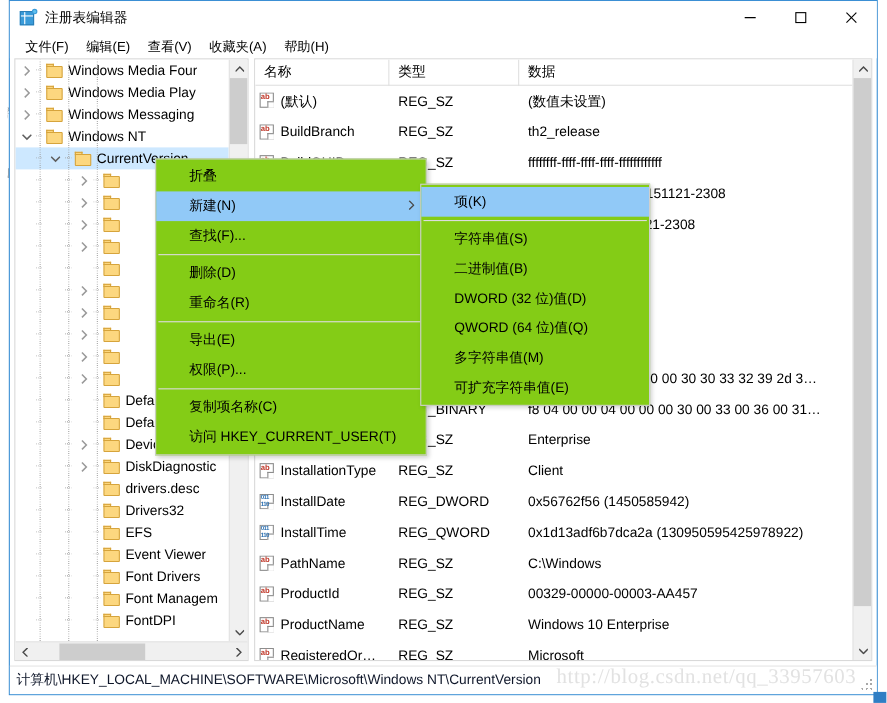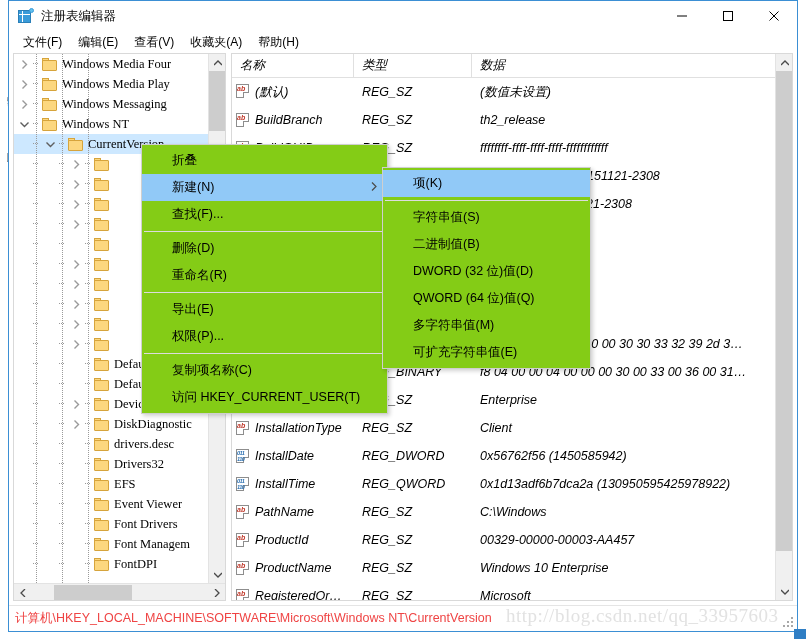--- a/index.html
+++ b/index.html
@@ -55,21 +55,21 @@
   }
 
   
   #panes{position:absolute;left:4px;top:52px;right:4px;bottom:30px;}
   #tree-pane{
     position:absolute;left:0;top:0;width:213px;bottom:0;
     border:1px solid #d9d9d9;background:#ffffff;box-sizing:border-box;overflow:hidden;
   }
   #list-pane{
     position:absolute;left:218px;top:0;right:0;bottom:0;
-    border:1px solid #d9d9d9;background:#ffffff;box-sizing:border-box;overflow:hidden;font-style:italic;
+    border:1px solid #d9d9d9;background:#ffffff;box-sizing:border-box;overflow:hidden;
   }
 
   
   #tree-scroll{position:absolute;left:0;top:0;right:17px;top:0;bottom:17px;overflow:hidden;}
   .tree-row{
     height:20px;display:flex;align-items:center;white-space:nowrap;position:relative;
     font-size:12.5px;color:#000;
   }
   .tree-row.sel{background:#cde8ff;}
   .tw{width:16px;height:20px;flex:0 0 auto;display:flex;align-items:center;justify-content:center;}
@@ -89,21 +89,21 @@
     width:16px;height:13px;flex:0 0 auto;margin-right:4px;position:relative;
   }
   .folder .body{
     position:absolute;left:0;bottom:0;width:15px;height:11px;
     background:#fcd77f;border:1px solid #d6a43c;box-sizing:border-box;border-radius:0 1px 1px 1px;
   }
   .folder .tab{
     position:absolute;left:0;top:0;width:7px;height:3px;
     background:#fcd77f;border:1px solid #d6a43c;border-bottom:none;box-sizing:border-box;
   }
-  .tlabel{overflow:hidden;text-overflow:clip;font-family:Liberation Serif, serif;}
+  .tlabel{overflow:hidden;text-overflow:clip;}
 
   
   #tree-vsb{
     position:absolute;right:0;top:0;bottom:17px;width:17px;background:#f0f0f0;
     border-left:1px solid #e3e3e3;box-sizing:border-box;
   }
   
   #tree-hsb{
     position:absolute;left:0;right:0;bottom:0;height:17px;background:#f0f0f0;
     border-top:1px solid #e3e3e3;box-sizing:border-box;
@@ -154,21 +154,21 @@
   #list-vsb{
     position:absolute;right:0;top:0;bottom:0;width:17px;background:#f0f0f0;
     border-left:1px solid #e3e3e3;box-sizing:border-box;
   }
 
   
   #statusbar{
     position:absolute;left:0;right:0;bottom:0;height:26px;background:#ffffff;
     border-top:1px solid #e5e5e5;box-sizing:border-box;display:flex;align-items:center;
   }
-  #status-text{font-size:12.5px;color:#ef4444;padding-left:6px;white-space:nowrap;}
+  #status-text{font-size:12.5px;color:#0f172a;padding-left:6px;white-space:nowrap;}
   #status-grip{
     position:absolute;right:2px;bottom:2px;width:12px;height:12px;
     background:
       radial-gradient(circle 1px at 9px 9px,#a8a8a8 1px,transparent 1px),
       radial-gradient(circle 1px at 5px 9px,#a8a8a8 1px,transparent 1px),
       radial-gradient(circle 1px at 9px 5px,#a8a8a8 1px,transparent 1px),
       radial-gradient(circle 1px at 1px 9px,#a8a8a8 1px,transparent 1px),
       radial-gradient(circle 1px at 5px 5px,#a8a8a8 1px,transparent 1px),
       radial-gradient(circle 1px at 9px 1px,#a8a8a8 1px,transparent 1px);
   }

